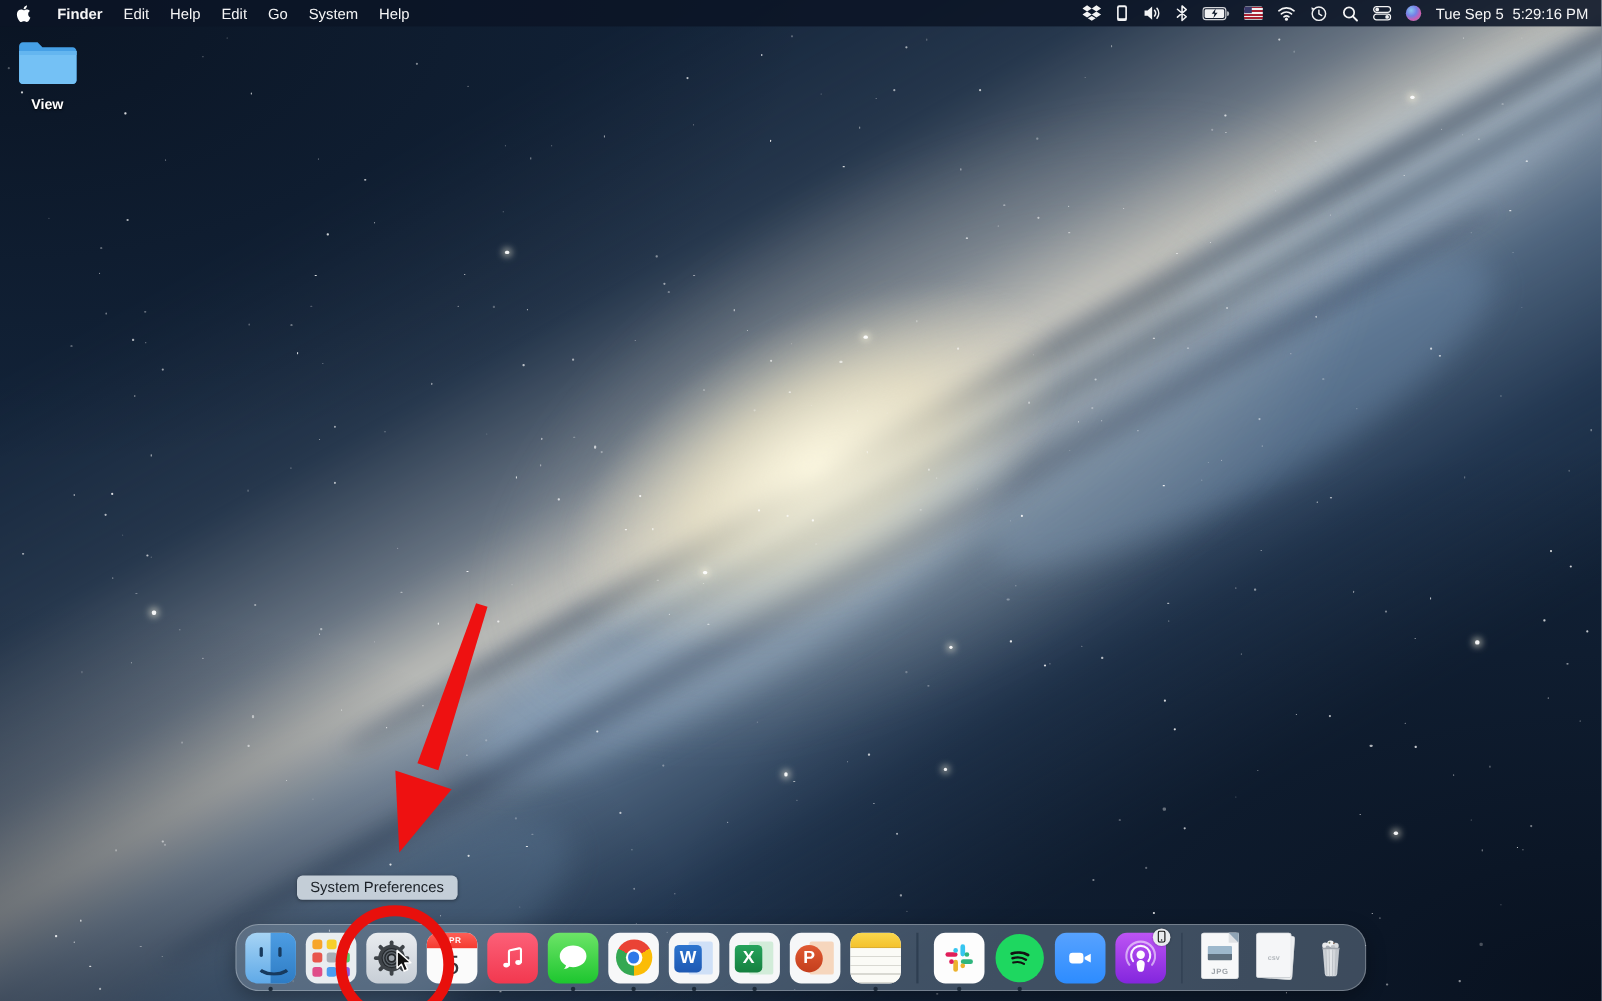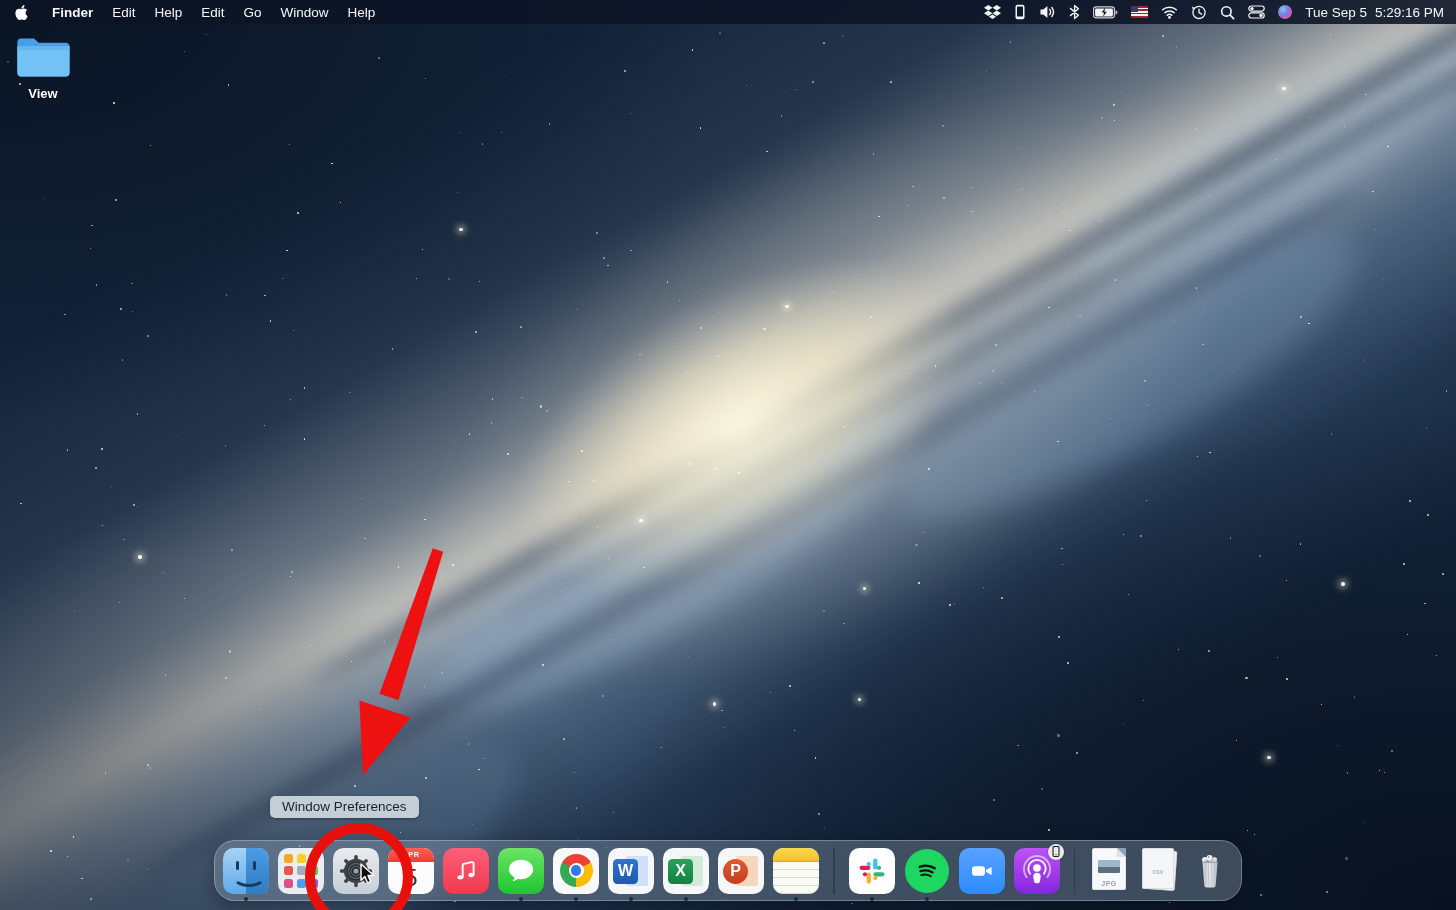--- a/index.html
+++ b/index.html
@@ -496,21 +496,21 @@
       <span class="apple">
         <svg width="15" height="17" viewBox="0 0 24 24">
             <path fill="#fff" d="M12.152 6.896c-.948 0-2.415-1.078-3.96-1.04-2.04.027-3.91 1.183-4.961 3.014-2.117 3.675-.546 9.103 1.519 12.09 1.013 1.454 2.208 3.09 3.792 3.039 1.52-.065 2.09-.987 3.935-.987 1.831 0 2.35.987 3.96.948 1.637-.026 2.676-1.48 3.676-2.948 1.156-1.688 1.636-3.325 1.662-3.415-.039-.013-3.182-1.221-3.22-4.857-.026-3.04 2.48-4.494 2.597-4.559-1.429-2.09-3.623-2.324-4.39-2.376-2-.156-3.675 1.09-4.61 1.09zM15.53 3.83c.843-1.012 1.4-2.427 1.245-3.83-1.207.052-2.662.805-3.532 1.818-.78.896-1.454 2.338-1.273 3.714 1.338.104 2.715-.688 3.56-1.702"></path>
           </svg>
       </span>
       <span class="menu-item bold">Finder</span>
       <span class="menu-item">Edit</span>
       <span class="menu-item">Help</span>
       <span class="menu-item">Edit</span>
       <span class="menu-item">Go</span>
-      <span class="menu-item">Window</span>
+      <span class="menu-item">System</span>
       <span class="menu-item">Help</span>
     </div>
     <div class="mb-right">
       <span class="status-icon">
         <svg width="17" height="16" viewBox="0 0 16 15" fill="#fff">
             <path d="M4 .8 8 3.4 4 6 0 3.4Z"></path>
             <path d="M12 .8 16 3.4 12 6 8 3.4Z"></path>
             <path d="M4 6 8 8.6 4 11.2 0 8.6Z"></path>
             <path d="M12 6 16 8.6 12 11.2 8 8.6Z"></path>
             <path d="M4.6 11.9 8 14 11.4 11.9 8 9.9Z"></path>
@@ -821,20 +821,20 @@
         </svg>
       </div>
     </div>
   </div>
 
   <svg class="annot-svg" width="1456" height="910" viewBox="0 0 1456 910">
     <polygon points="432.8,548.3 443.2,551.7 398.5,700.2 379.5,693.8" fill="#ee1111"></polygon>
     <polygon points="410.6,717.5 359.4,700.5 363,775" fill="#ee1111"></polygon>
   </svg>
   <div class="red-circle"></div>
-  <div class="tooltip">Window Preferences</div>
+  <div class="tooltip">System Preferences</div>
   <div class="cursor">
     <svg width="19" height="22" viewBox="0 0 19 22">
       <path d="M2 1 L2 17.2 L5.9 13.6 L8.5 19.8 L11.6 18.4 L9 12.5 L14.5 12.2 Z" fill="#111" stroke="#fff" stroke-width="1.4" stroke-linejoin="round"></path>
     </svg>
   </div>
 
 </div>
 
 </body></html>

